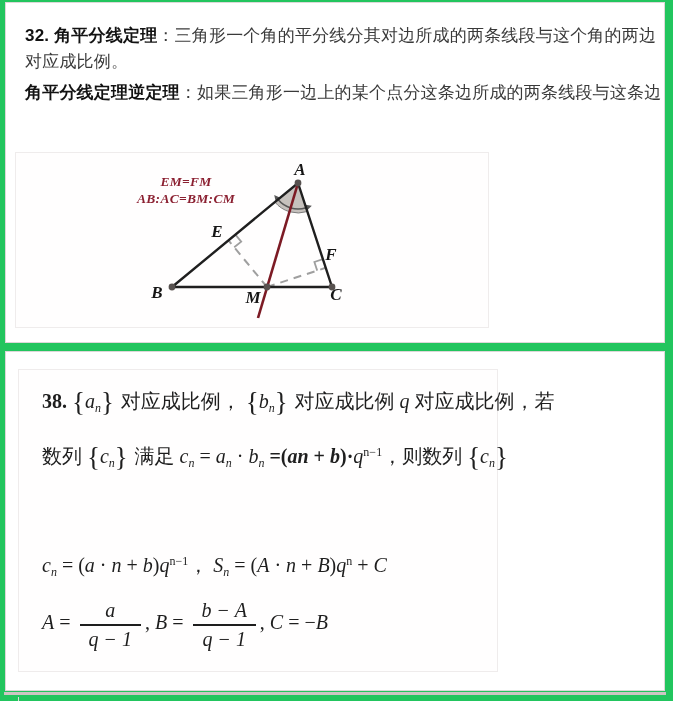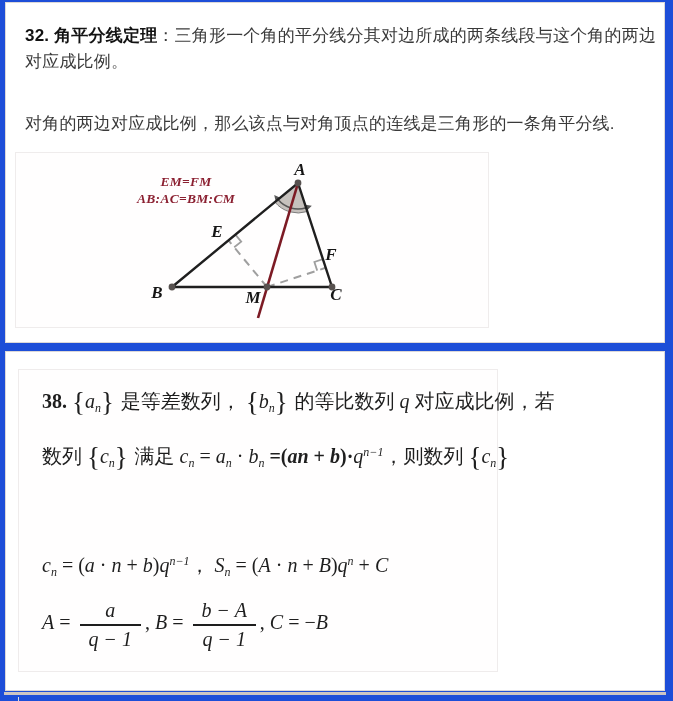--- a/index.html
+++ b/index.html
@@ -1,49 +1,49 @@
 <!DOCTYPE html>
 <html><head>
 <meta charset="utf-8">
 <style>
   html,body{margin:0;padding:0;background:#fff;}
-  #screen{position:relative;width:673px;height:701px;background:#1d4ed8;overflow:hidden;
+  #screen{position:relative;width:673px;height:701px;background:#22c55e;overflow:hidden;
           font-family:"Liberation Sans",sans-serif;}
   .row-box{position:absolute;background:#fff;border:1px solid #dcd8d8;}
   #box32{left:5px;top:2px;width:658px;height:339px;}
   #box33{left:5px;top:351px;width:658px;height:338px;}
   .tline{position:absolute;left:19px;font-size:17px;line-height:21px;color:#3a3a3a;
          white-space:nowrap;letter-spacing:0.2px;}
   .tline b{color:#121212;font-weight:bold;}
   .img-frame{position:absolute;background:#fffefe;border:1px solid #efecec;}
   #fig-frame{left:9px;top:149px;width:472px;height:174px;}
   #math-frame{left:12px;top:17px;width:478px;height:301px;}
   .mline{position:absolute;left:23px;font-family:"Liberation Serif",serif;font-size:20px;
          color:#1e1e1e;white-space:nowrap;}
   .mline i{font-style:italic;}
   .mline sub{font-size:0.6em;font-style:italic;vertical-align:-0.35em;}
-  .mline sup{font-size:0.6em;font-style:italic;vertical-align:0.55em;}
+  .mline sup{font-size:0.6em;vertical-align:0.55em;}
   .brace{font-size:1.35em;vertical-align:-0.1em;}
   .mb{font-weight:bold;}
   .frac{display:inline-block;vertical-align:middle;text-align:center;font-style:italic;
         margin:0 4px;line-height:1.1;}
   .fn{display:block;border-bottom:2px solid #1e1e1e;padding:1px 9px 3px;}
   .fd{display:block;padding:2px 9px 0;}
   #divider{position:absolute;left:4px;top:692px;width:662px;height:3px;background:#cdc5c3;}
   #next-tick{position:absolute;left:18px;top:697px;width:1px;height:4px;background:#e0dddd;}
 </style>
 </head>
 <body>
 
 <div id="screen">
 
   <div id="box32" class="row-box">
     <div class="tline" style="top:22px"><b>32. 角平分线定理</b><span>：三角形一个角的平分线分其对边所成的两条线段与这个角的两边</span></div>
     <div class="tline" style="top:48px"><b></b><span>对应成比例。</span></div>
-    <div class="tline" style="top:110px"><b></b><span>对角的两边对应成比例，那么该点与对角顶点的连线是三角形的一条角平分线.</span></div>
+    <div class="tline" style="top:79px"><b>角平分线定理逆定理</b><span>：如果三角形一边上的某个点分这条边所成的两条线段与这条边</span></div>
 
     <div id="fig-frame" class="img-frame">
       <svg width="472" height="174" viewBox="0 0 472 174">
 
         <path d="M282,30 L258.9,49.1 A30,30 0 0 0 291.3,58.5 Z" fill="#c6c1bd" stroke="#7d7d7d" stroke-width="1"></path>
         <path d="M262,46.6 A26,26 0 0 0 290.1,54.7" fill="none" stroke="#575757" stroke-width="1.6"></path>
         <polygon points="258.2,42.0 259.7,48.5 264.3,44.7" fill="#575757"></polygon>
         <polygon points="295.8,52.8 291.0,57.6 289.2,51.8" fill="#575757"></polygon>
 
         <line x1="251" y1="134" x2="212.5" y2="87.4" stroke="#9f9f9f" stroke-width="2" stroke-dasharray="8 6"></line>
@@ -72,21 +72,21 @@
         <g font-family="Liberation Serif, serif" font-style="italic" font-weight="bold" font-size="13.5" letter-spacing="0.3">
           <text x="170" y="33" text-anchor="middle" fill="#8b2031">EM=FM</text>
           <text x="170" y="50" text-anchor="middle" fill="#8b2031">AB:AC=BM:CM</text>
         </g>
       </svg>
     </div>
   </div>
 
   <div id="box33" class="row-box">
     <div id="math-frame" class="img-frame">
-      <div class="mline" style="top:17px"><span class="mb">38. </span><span class="brace">{</span><span><i>a</i><sub>n</sub></span><span class="brace">} </span><span>是等差数列， </span><span class="brace">{</span><span><i>b</i><sub>n</sub></span><span class="brace">} </span><span>的等比数列 </span><i>q</i><span> 对应成比例，若</span></div>
+      <div class="mline" style="top:17px"><span class="mb">38. </span><span class="brace">{</span><span><i>a</i><sub>n</sub></span><span class="brace">} </span><span>对应成比例， </span><span class="brace">{</span><span><i>b</i><sub>n</sub></span><span class="brace">} </span><span>对应成比例 </span><i>q</i><span> 对应成比例，若</span></div>
       <div class="mline" style="top:72px"><span>数列 </span><span class="brace">{</span><span><i>c</i><sub>n</sub></span><span class="brace">} </span><span>满足 </span><span><i>c</i><sub>n</sub></span><span> = </span><span><i>a</i><sub>n</sub></span><span> · </span><span><i>b</i><sub>n</sub></span><span class="mb"> =(</span><i class="mb">an</i><span class="mb"> + </span><i class="mb">b</i><span class="mb">)·</span><span><i>q</i><sup>n−1</sup></span><span>，则数列 </span><span class="brace">{</span><span><i>c</i><sub>n</sub></span><span class="brace">}</span></div>
       <div class="mline" style="top:182px"><span><i>c</i><sub>n</sub></span><span> = (</span><i>a</i><span> · </span><i>n</i><span> + </span><i>b</i><span>)</span><span><i>q</i><sup>n−1</sup></span><span>，  </span><span><i>S</i><sub>n</sub></span><span> = (</span><i>A</i><span> · </span><i>n</i><span> + </span><i>B</i><span>)</span><span><i>q</i><sup>n</sup></span><span> + </span><i>C</i></div>
       <div class="mline" style="top:228px"><i>A</i><span> = </span><span class="frac"><span class="fn">a</span><span class="fd">q − 1</span></span><span>, </span><i>B</i><span> = </span><span class="frac"><span class="fn">b − A</span><span class="fd">q − 1</span></span><span>, </span><i>C</i><span> = −</span><i>B</i></div>
     </div>
   </div>
 
   <div id="divider"></div>
   <div id="next-tick"></div>
 </div>
 

